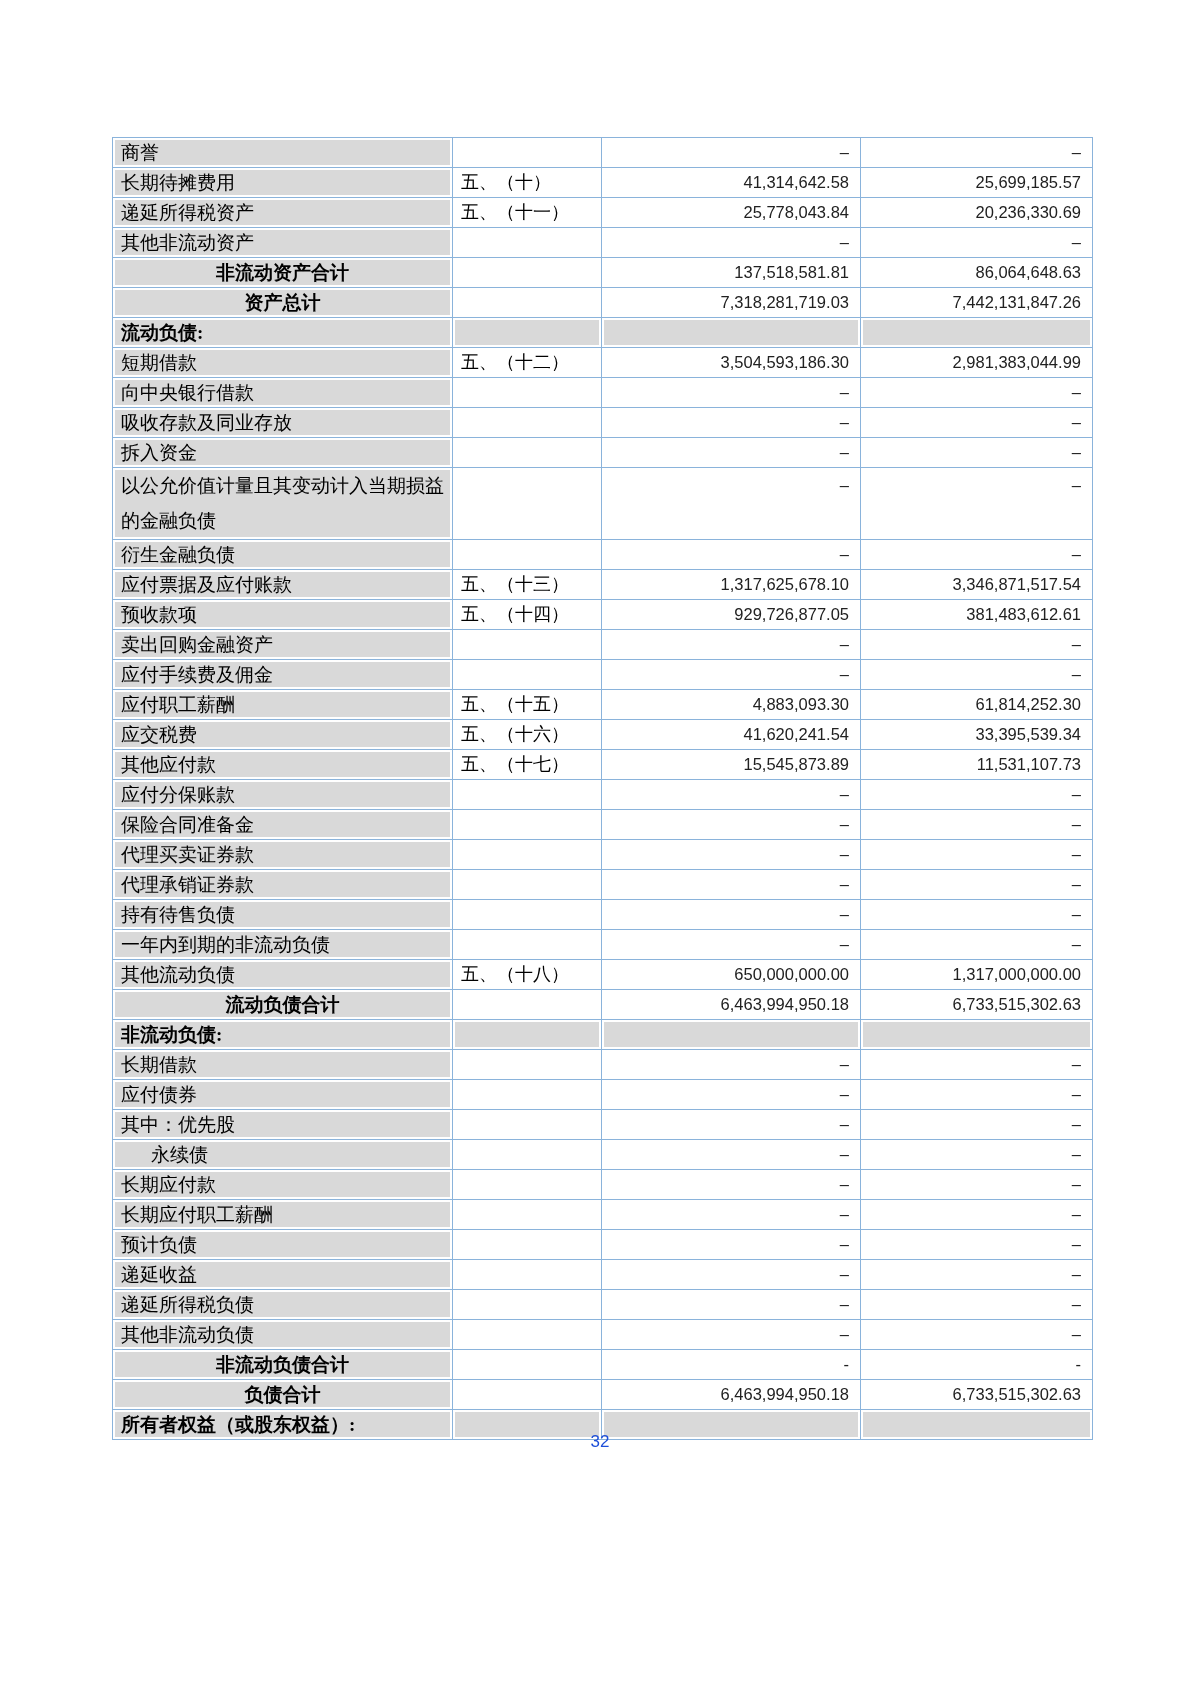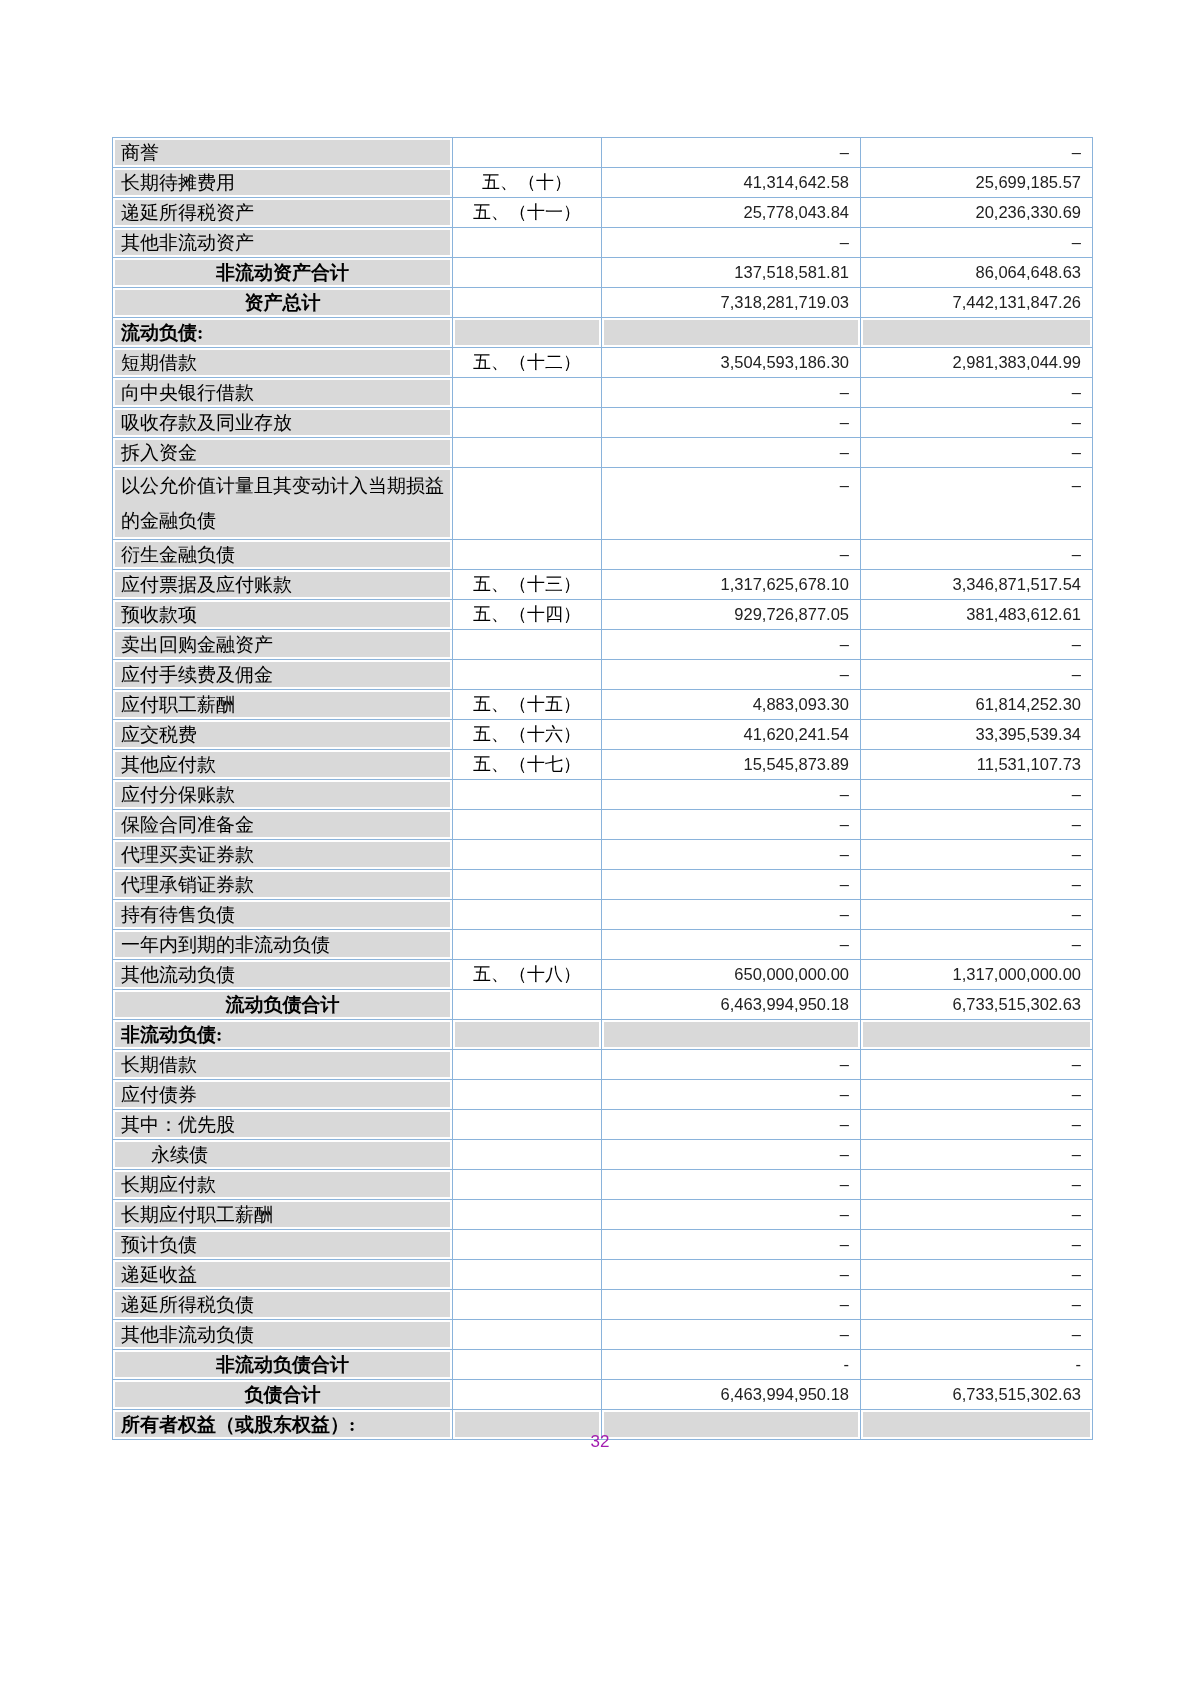--- a/index.html
+++ b/index.html
@@ -41,21 +41,20 @@
   
   tr.item td.c-item,
   tr.item-tall td.c-item,
   tr.item-indent td.c-item,
   tr.subtotal td.c-item,
   tr.section td{
     background:var(--gray);
     box-shadow:inset 0 0 0 2px #ffffff;
   }
   td.c-note{
-    text-align:center;
     font-size:18px;
     font-family:Liberation Serif, serif;
   }
   td.c-num{
     text-align:right;
     font-family:"Liberation Sans", sans-serif;
     font-size:16.5px;
     color:var(--num-ink);
     padding:0 11px;
   }
@@ -70,21 +69,21 @@
   tr.item-tall td.c-item{
     white-space:normal;
   }
   .pageno{
     position:absolute;
     left:0;top:1432px;
     width:1200px;
     text-align:center;
     font-family:"Liberation Sans", sans-serif;
     font-size:17px;
-    color:#a21caf;
+    color:#1d4ed8;
   }
 </style>
 </head>
 <body>
 
 <div class="page">
   <table class="sheet">
     <colgroup>
       <col style="width:340px">
       <col style="width:149px">

